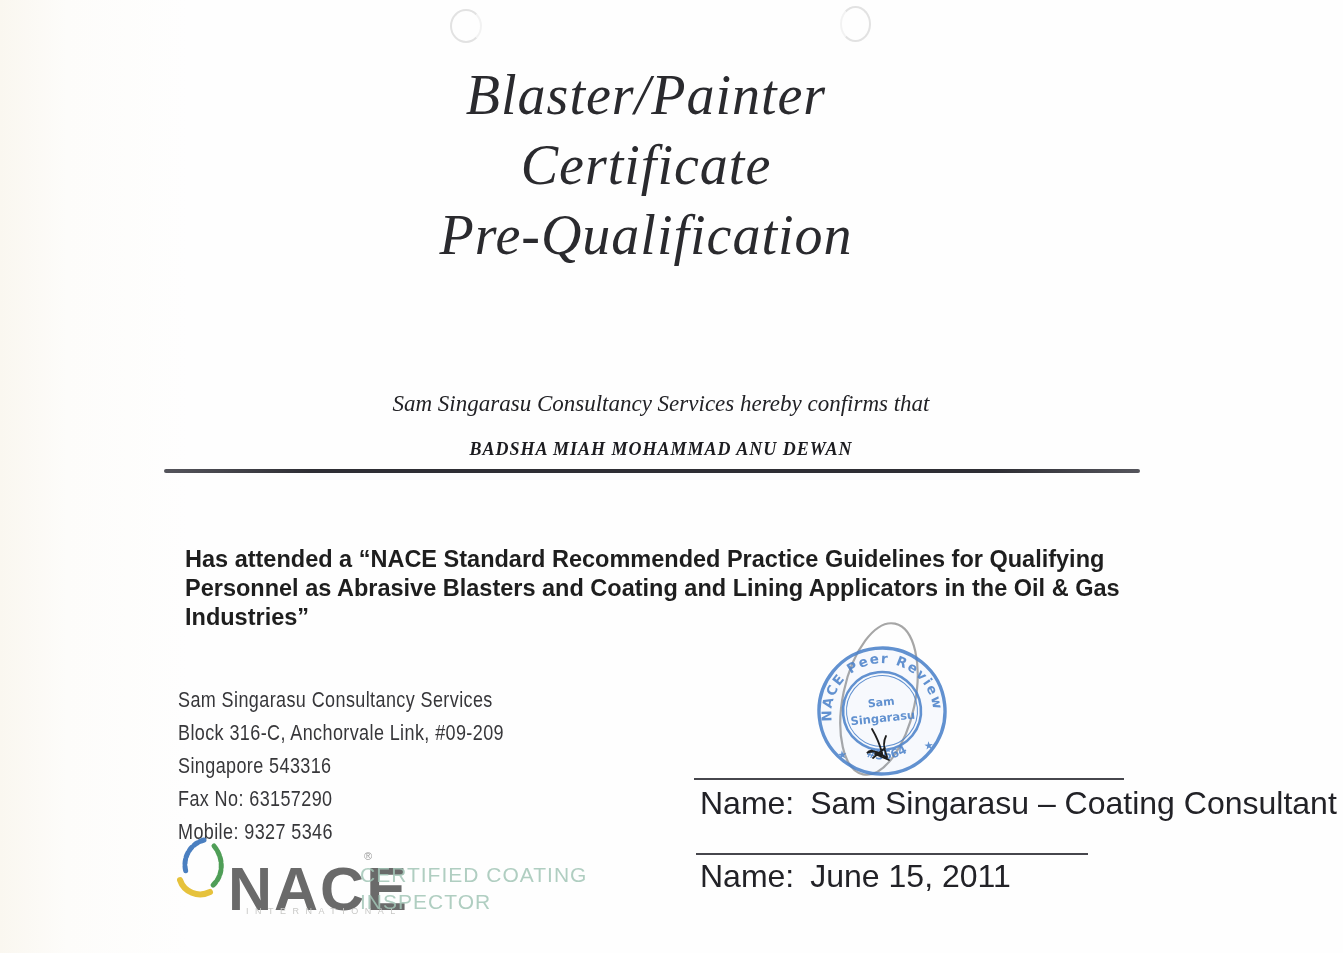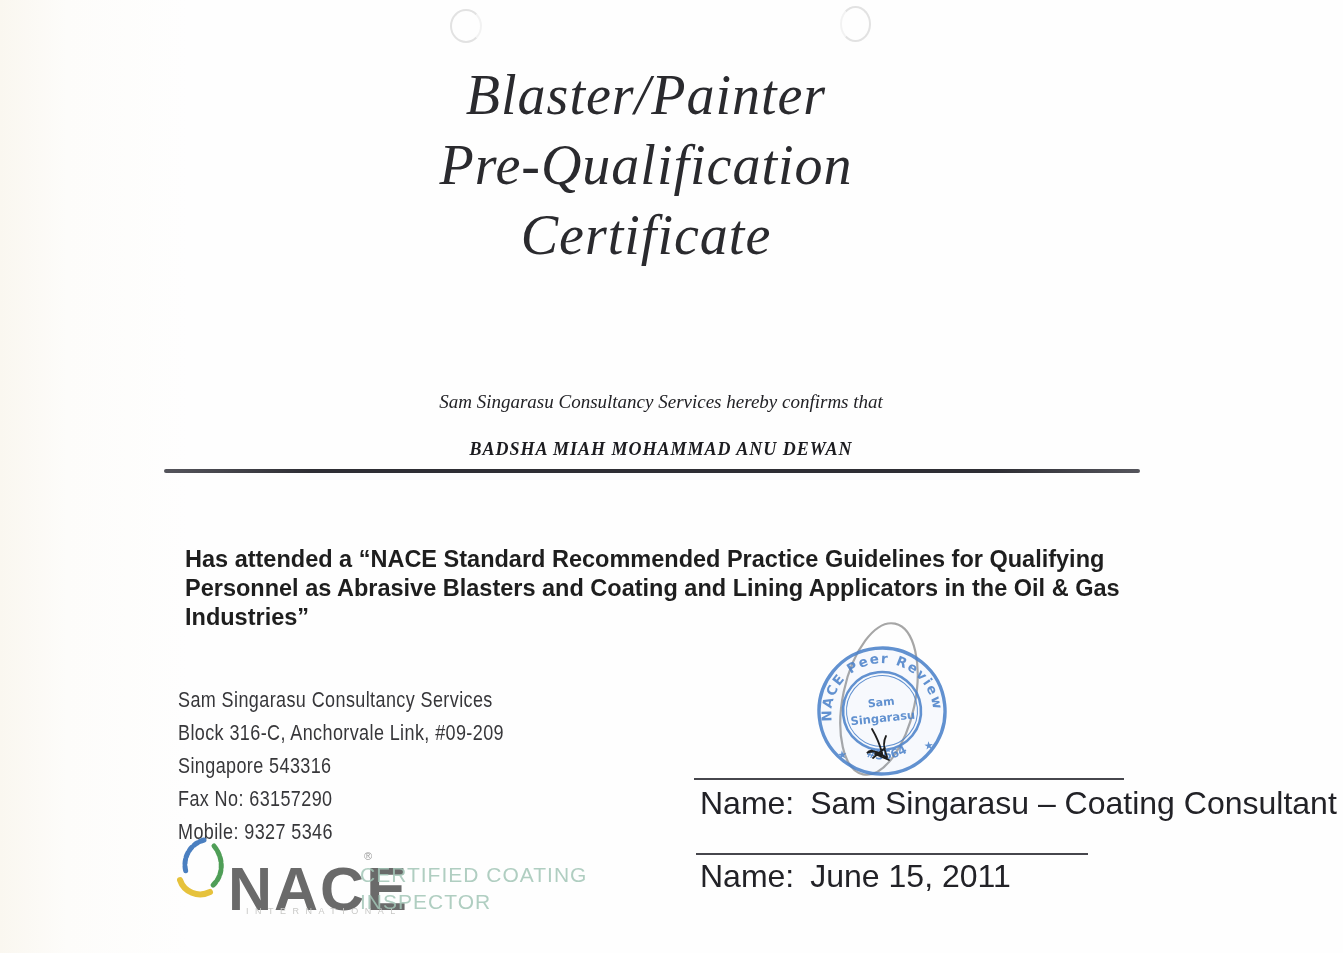--- a/index.html
+++ b/index.html
@@ -29,21 +29,21 @@
     font-style: italic;
     font-size: 56px; line-height: 70px;
     color: #2a2a2e;
     letter-spacing: 1px;
   }
 
   .confirm-line {
     position: absolute; left: 0; top: 391px; width: 1322px;
     text-align: center;
     font-style: italic;
-    font-size: 19px;
+    font-size: 23px;
     color: #222226;
   }
 
   .recipient-line {
     position: absolute; left: 0; top: 439px; width: 1322px;
     text-align: center;
     font-style: italic; font-weight: bold;
     font-size: 18px; letter-spacing: 1px;
     color: #1c1c20;
   }
@@ -127,22 +127,22 @@
 </head>
 <body>
 
 <div class="page">
 
   <div class="hole left"></div>
   <div class="hole right"></div>
 
   <div class="title-block">
     <div>Blaster/Painter</div>
+    <div>Certificate</div>
     <div>Pre-Qualification</div>
-    <div>Certificate</div>
   </div>
 
   <div class="confirm-line">Sam Singarasu Consultancy Services hereby confirms that</div>
 
   <div class="recipient-line">BADSHA MIAH MOHAMMAD ANU DEWAN</div>
   <div class="recipient-rule"></div>
 
   <p class="attended-paragraph"><span>Has attended a </span><span class="nace-italic">“NACE</span><span> Standard Recommended Practice Guidelines for Qualifying Personnel as Abrasive Blasters and Coating and Lining Applicators in the Oil &amp; Gas Industries”</span></p>
 
   <div class="issuer-block">

